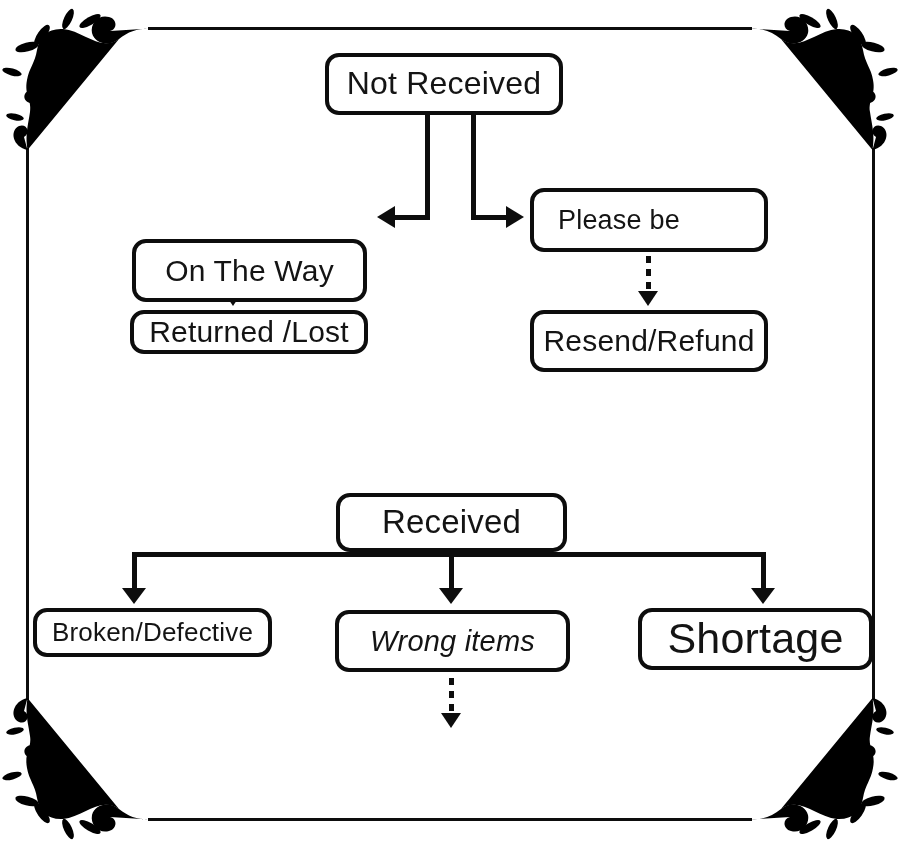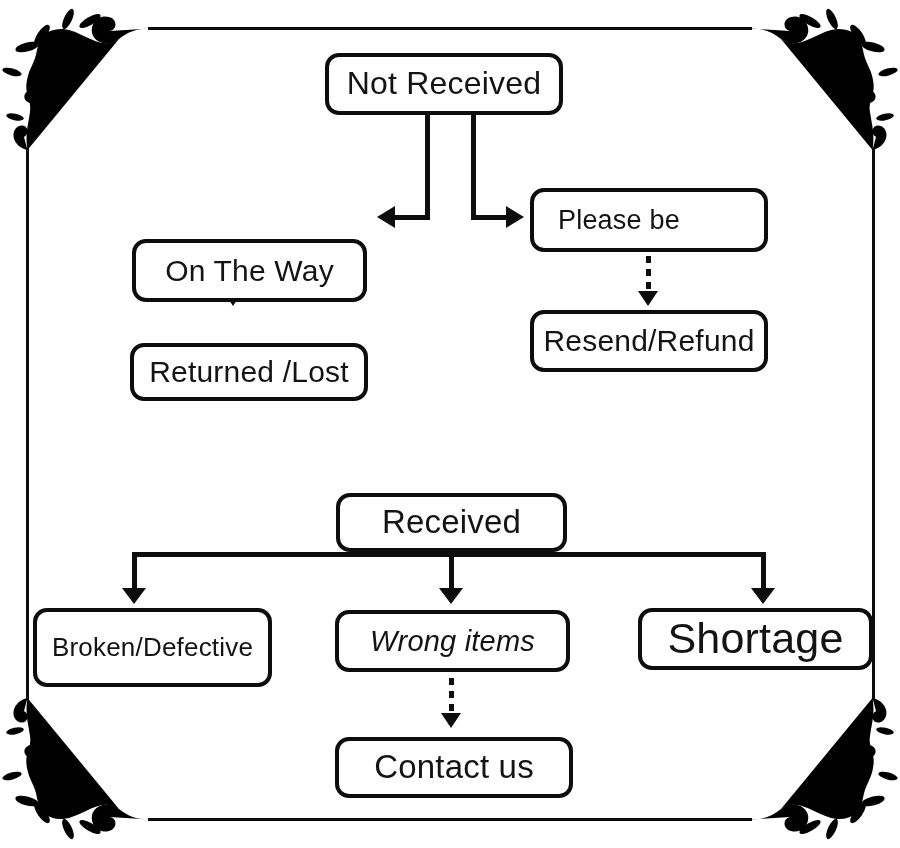--- a/index.html
+++ b/index.html
@@ -122,41 +122,38 @@
   </div>
 
   <div class="node" style="left:132px;top:207px;width:235px;height:63px;font-size:30px;margin-top:32px;">
     <span>On The Way</span>
   </div>
 
   <div class="node multiline" style="left:530px;top:188px;width:238px;height:64px;font-size:27px;line-height:1.12;">
     <span>Please be</span>
   </div>
 
-  <div class="node" style="left:130px;top:310px;width:238px;height:58px;font-size:30px;margin-top:33px;">
+  <div class="node" style="left:130px;top:310px;width:238px;height:44px;font-size:30px;">
     <span>Returned /Lost</span>
   </div>
 
   <div class="node" style="left:530px;top:310px;width:238px;height:62px;font-size:30px;align-items:center;">
     <span>Resend/Refund</span>
   </div>
 
   <div class="node" style="left:336px;top:473px;width:231px;height:59px;font-size:33px;margin-top:20px;">
     <span>Received</span>
   </div>
 
-  <div class="node" style="left:33px;top:608px;width:239px;height:79px;font-size:26px;text-align:right;">
+  <div class="node" style="left:33px;top:608px;width:239px;height:49px;font-size:26px;text-align:right;">
     <span>Broken/Defective</span>
   </div>
 
   <div class="node" style="left:335px;top:610px;width:235px;height:62px;font-size:29px;font-style:italic;">
     <span>Wrong items</span>
   </div>
 
   <div class="node" style="left:638px;top:608px;width:235px;height:62px;font-size:43px;">
     <span>Shortage</span>
   </div>
 
-  <div class="node" style="left:335px;top:737px;width:238px;height:61px;font-size:33px;">
-    <span>Contact us</span>
-  </div>
 
 </div>
 
 </body></html>

